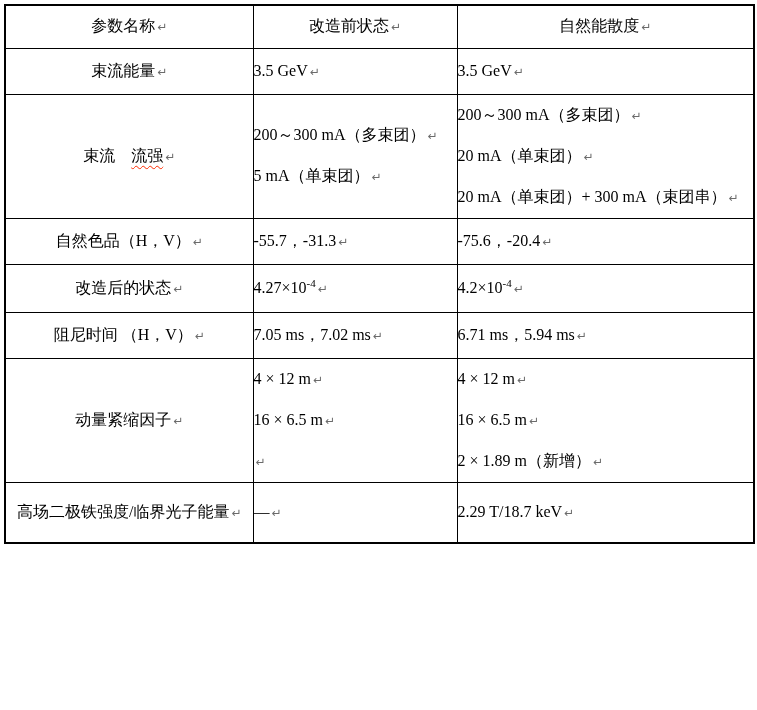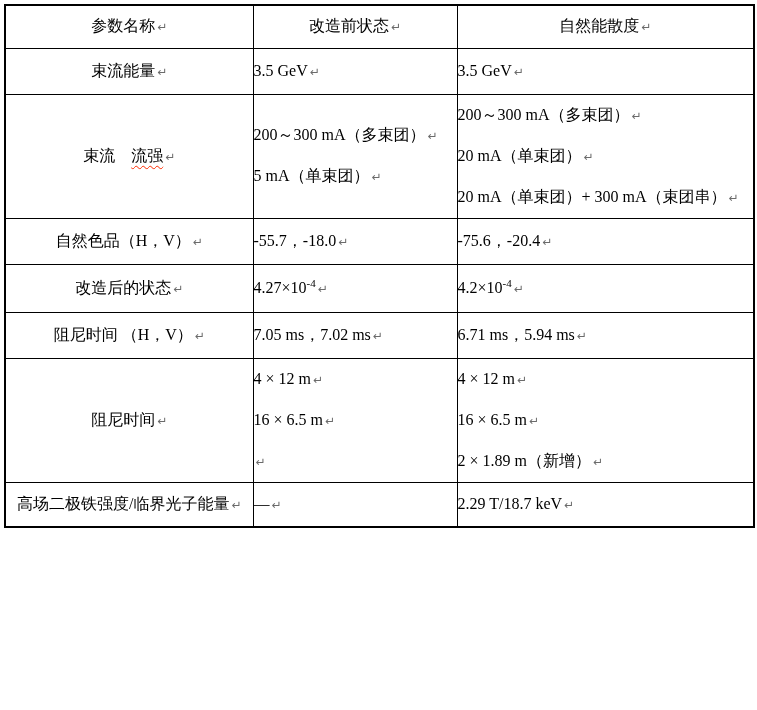--- a/index.html
+++ b/index.html
@@ -86,21 +86,21 @@
   </tr>
 
 
 
 
   <tr style="height:46px">
     <td class="param">
           <div class="ln"><span>自然色品（H，V）</span><span class="pm">↵</span></div>
         </td>
     <td class="val2">
-          <div class="ln"><span>-55.7，-18.0</span><span class="pm">↵</span></div>
+          <div class="ln"><span>-55.7，-31.3</span><span class="pm">↵</span></div>
         </td>
     <td class="val3">
           <div class="ln"><span>-75.6，-20.4</span><span class="pm">↵</span></div>
         </td>
   </tr>
 
   <tr style="height:48px">
     <td class="param">
           <div class="ln"><span>改造后的状态</span><span class="pm">↵</span></div>
         </td>
@@ -120,35 +120,35 @@
     <td class="val2">
           <div class="ln"><span>7.05 ms，7.02 ms</span><span class="pm">↵</span></div>
         </td>
     <td class="val3">
           <div class="ln"><span>6.71 ms，5.94 ms</span><span class="pm">↵</span></div>
         </td>
   </tr>
 
   <tr style="height:124px">
     <td class="param">
-          <div class="ln"><span>阻尼时间</span><span class="pm">↵</span></div>
+          <div class="ln"><span>动量紧缩因子</span><span class="pm">↵</span></div>
         </td>
     <td class="val2">
       <div class="ln"><span>4 × 12 m</span><span class="pm">↵</span></div>
       <div class="ln"><span>16 × 6.5 m</span><span class="pm">↵</span></div>
       <div class="ln"><span></span><span class="pm">↵</span></div>
     </td>
     <td class="val3">
       <div class="ln"><span>4 × 12 m</span><span class="pm">↵</span></div>
       <div class="ln"><span>16 × 6.5 m</span><span class="pm">↵</span></div>
       <div class="ln"><span>2 × 1.89 m（新增）</span><span class="pm">↵</span></div>
     </td>
   </tr>
 
-  <tr style="height:45px">
+  <tr style="height:61px">
     <td class="param">
           <div class="ln"><span>高场二极铁强度/临界光子能量</span><span class="pm">↵</span></div>
         </td>
     <td class="val2">
           <div class="ln"><span>—</span><span class="pm">↵</span></div>
         </td>
     <td class="val3">
           <div class="ln"><span>2.29 T/18.7 keV</span><span class="pm">↵</span></div>
         </td>
   </tr>

